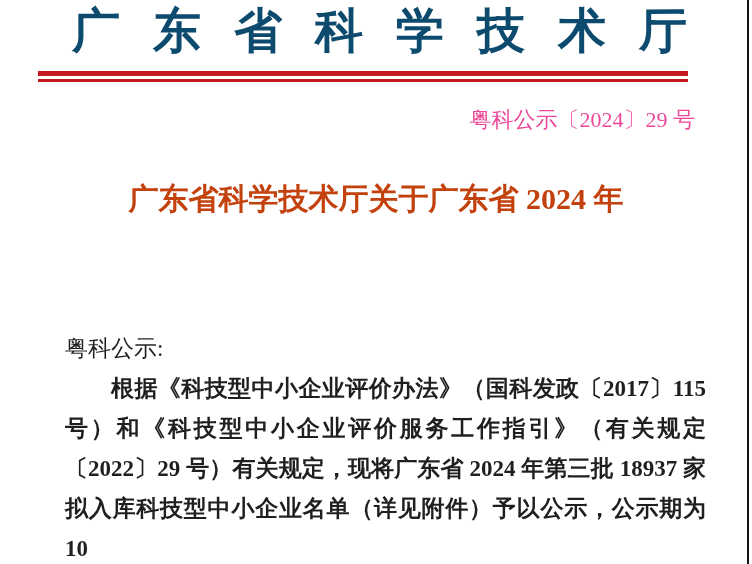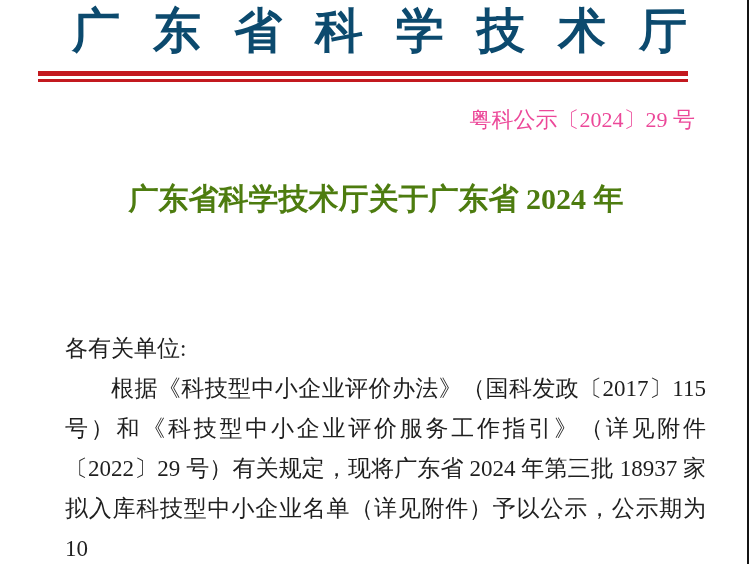--- a/index.html
+++ b/index.html
@@ -67,41 +67,42 @@
     margin-top: 12px;
   }
   
   .title {
     position: absolute;
     top: 172px;
     left: 0;
     width: 752px;
     text-align: center;
     font-weight: bold;
-    color: #4d7c0f;
+    color: #c2410c;
     font-size: 30px;
     line-height: 53px;
   }
   
   .doc-body {
     position: absolute;
     top: 329px;
     left: 65px;
     width: 641px;
     font-size: 23px;
     line-height: 40px;
     color: #1f1f1f;
   }
   .body-line {
     white-space: nowrap;
   }
   .body-line.justify {
     white-space: normal;
     text-align: justify;
     text-align-last: justify;
+    font-weight: bold;
   }
   .body-line.indent {
     text-indent: 2em;
   }
 </style>
 </head>
 <body>
 
 <div class="page">
 
@@ -112,23 +113,23 @@
     <div class="rule-bottom"></div>
   </div>
 
   <div class="doc-number">粤科公示〔2024〕29 号</div>
 
   <div class="title">
     <div class="title-line">广东省科学技术厅关于广东省 2024 年</div>
   </div>
 
   <div class="doc-body">
-    <div class="body-line">各有关单位:</div>
+    <div class="body-line">粤科公示:</div>
     <div class="body-line justify indent">根据《科技型中小企业评价办法》（国科发政〔2017〕115</div>
-    <div class="body-line justify">号）和《科技型中小企业评价服务工作指引》（详见附件</div>
+    <div class="body-line justify">号）和《科技型中小企业评价服务工作指引》（有关规定</div>
     <div class="body-line justify">〔2022〕29 号）有关规定，现将广东省 2024 年第三批 18937 家</div>
     <div class="body-line justify">拟入库科技型中小企业名单（详见附件）予以公示，公示期为 10</div>
 
   </div>
 
   <div class="scan-edge"></div>
 
 </div>
 
 </body></html>

